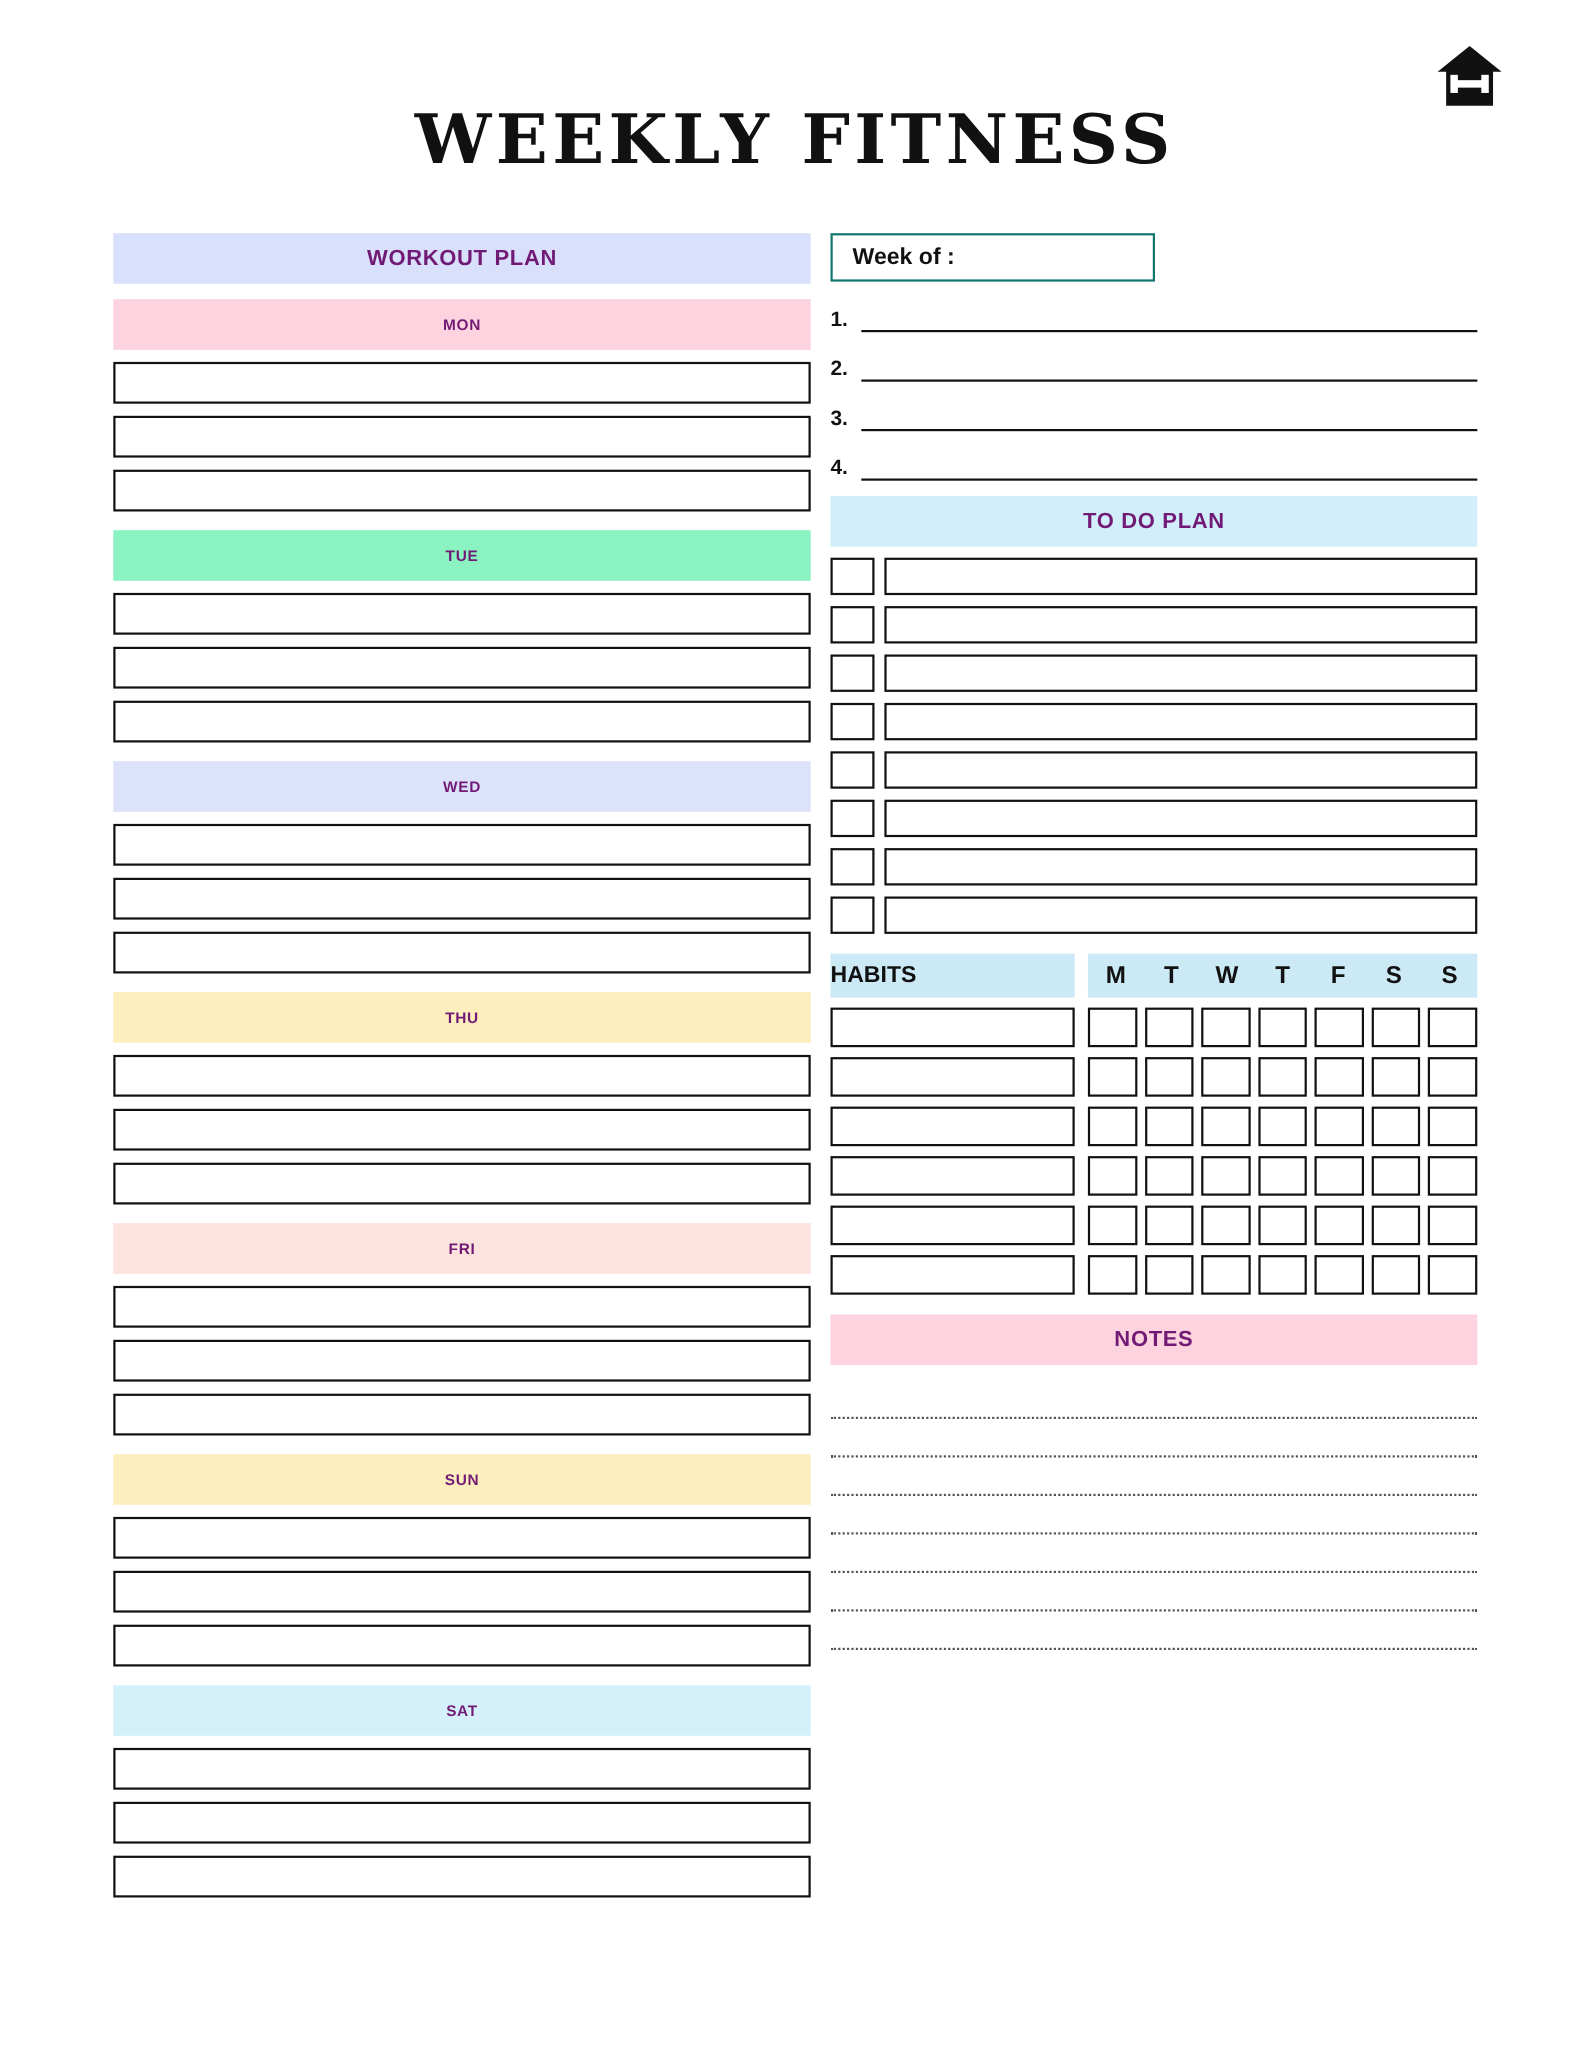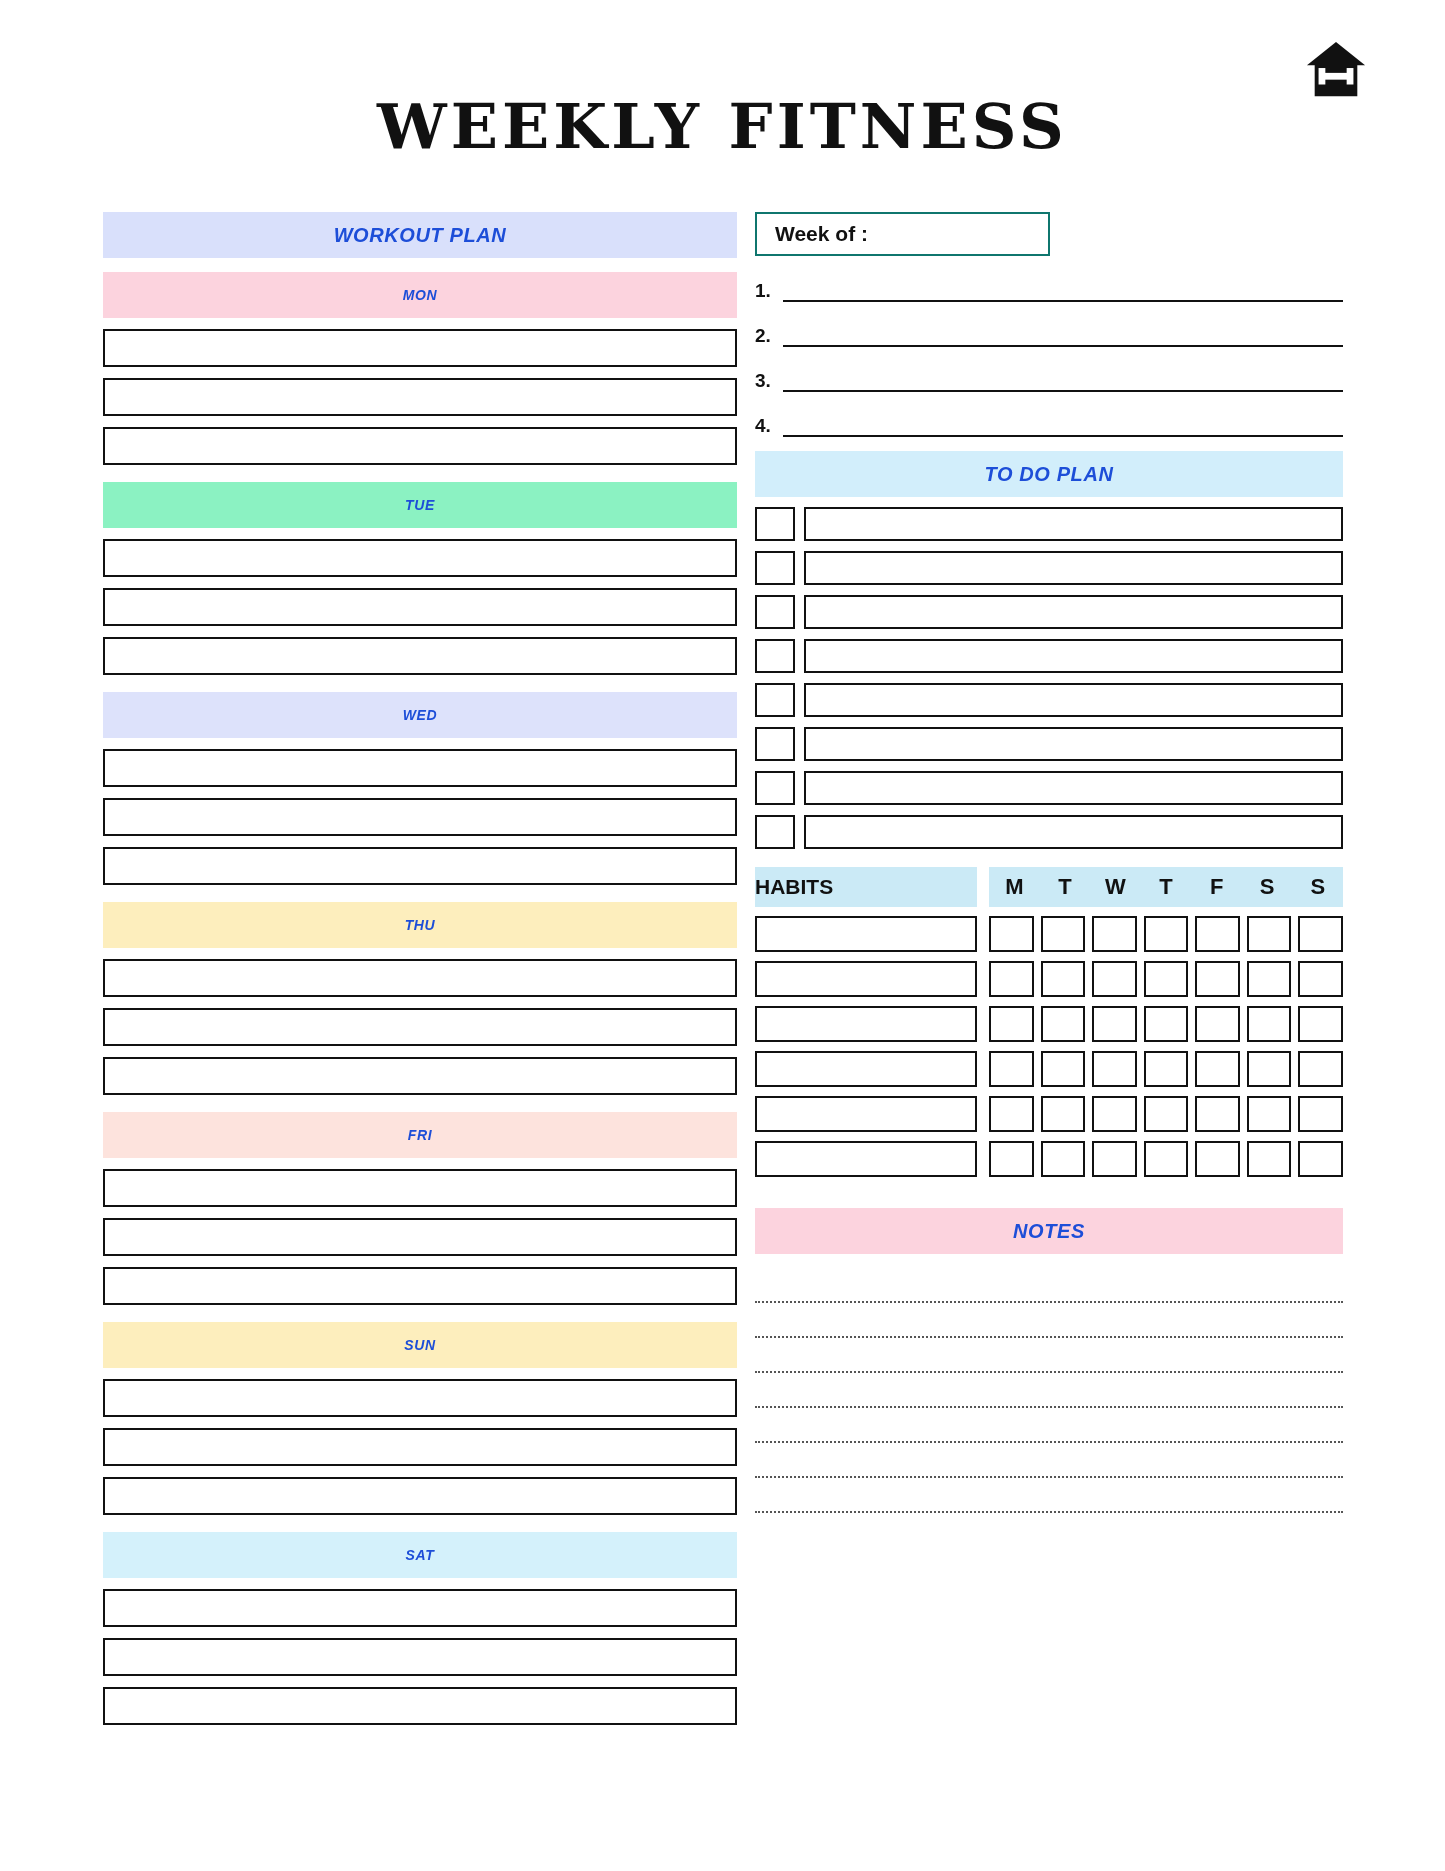--- a/index.html
+++ b/index.html
@@ -56,22 +56,21 @@
   .col-right { width: 588px; }
 
   
   .banner {
     height: 46px;
     line-height: 46px;
     text-align: center;
     font-weight: bold;
     font-size: 20px;
     letter-spacing: 0.6px;
-    color: #1d4ed8;
-    font-style: italic;
+    color: #701a75;
   }
   .banner.small { font-size: 14px; }
 
   .row-box {
     height: 38px;
     border: 2px solid #111111;
     margin-top: 11px;
     background: #ffffff;
   }
 
@@ -174,21 +173,21 @@
     gap: 7px;
   }
   .habit-checks i {
     flex: 1 1 0;
     height: 36px;
     border: 2px solid #111111;
     display: block;
   }
 
   
-  .notes-banner { margin-top: 31px; }
+  .notes-banner { margin-top: 18px; }
   .note-line {
     border-bottom: 2px dotted #555555;
     height: 35px;
   }
   .notes-wrap { margin-top: 14px; }
 
   .spacer-sm { height: 14px; }
 </style>
 </head>
 <body>

